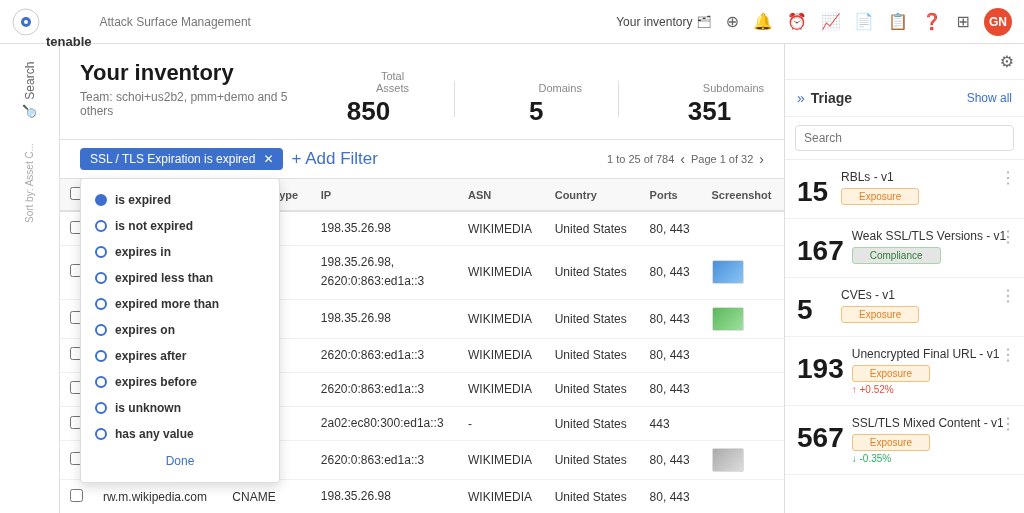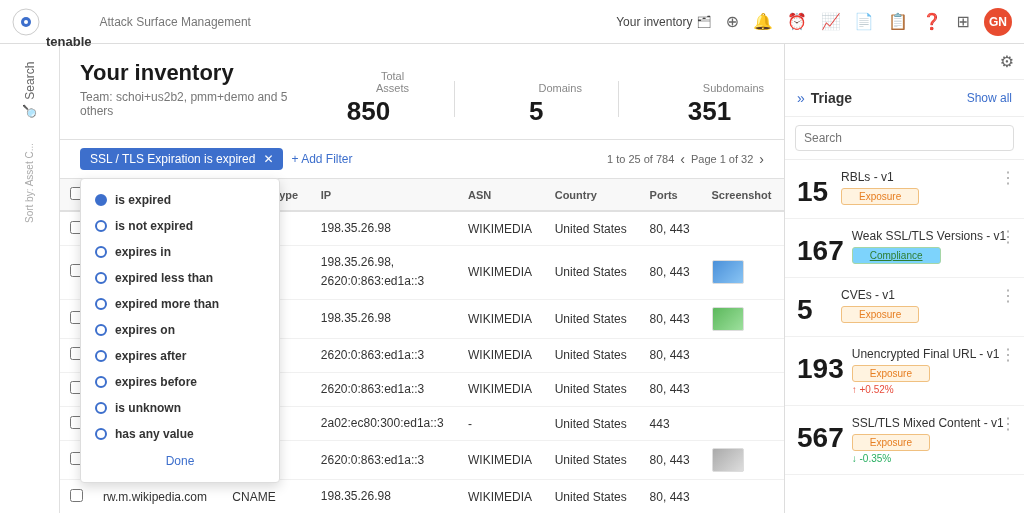--- a/index.html
+++ b/index.html
@@ -32,21 +32,21 @@
     .stat-item { text-align: center; }
     .stat-label { font-size: 11px; color: #888; margin-bottom: 2px; margin-left: 48px; }
     .stat-value { font-size: 26px; font-weight: 700; color: #1a1a1a; }
 
     
     .filter-bar { background: #fff; padding: 8px 20px; border-bottom: 1px solid #e0e0e0; display: flex; align-items: center; gap: 8px; position: relative; }
     .filter-chip {
       background: #3d6fcc; color: #fff; border: none; border-radius: 4px; padding: 4px 10px;
       font-size: 12px; cursor: pointer; display: flex; align-items: center; gap: 4px;
     }
-    .add-filter { background: none; border: none; color: #3d6fcc; font-size: 12px; cursor: pointer; display: flex; align-items: center; gap: 2px; }
+    .add-filter { background: none; border: none; color: #3d6fcc; font-size: 17px; cursor: pointer; display: flex; align-items: center; gap: 2px; }
     .filter-spacer { flex: 1; }
     .pagination-info { font-size: 11px; color: #666; display: flex; align-items: center; gap: 6px; }
     .page-nav-btn { background: none; border: none; cursor: pointer; color: #555; font-size: 14px; }
 
     
     .dropdown-overlay {
       position: absolute; top: 38px; left: 20px; background: #fff; border: 1px solid #ddd;
       border-radius: 4px; box-shadow: 0 4px 12px rgba(0,0,0,0.15); z-index: 200; width: 200px; padding: 8px 0;
     }
     .dropdown-item { display: flex; align-items: center; gap: 8px; padding: 6px 14px; font-size: 12px; color: #333; cursor: pointer; font-weight: bold; }
@@ -81,21 +81,21 @@
     .triage-search { padding: 8px 10px; border-bottom: 1px solid #eee; }
     .triage-search input { width: 100%; border: 1px solid #ddd; border-radius: 4px; padding: 5px 8px; font-size: 12px; outline: none; }
     .triage-list { flex: 1; overflow-y: auto; }
     .triage-item { border-bottom: 1px solid #f0f0f0; padding: 10px 12px; position: relative; }
     .triage-item-top { display: flex; align-items: flex-start; gap: 8px; }
     .triage-count { font-size: 28px; font-weight: 700; color: #1a1a1a; min-width: 36px; margin-top: 6px; }
     .triage-item-info { flex: 1; }
     .triage-item-name { font-size: 12px; font-weight: 500; color: #333; margin-bottom: 4px; }
     .triage-badge { display: inline-block; border-radius: 3px; padding: 2px 17px; font-size: 10px; font-weight: 500; }
     .badge-exposure { background: #fff3e0; color: #e67e22; border: 1px solid #f0c080; }
-    .badge-compliance { background: #7dd3fc; color: #2e7d32; border: 1px solid #a5d6a7; text-decoration: underline; }
+    .badge-compliance { background: #e5e5e5; color: #2e7d32; border: 1px solid #a5d6a7; }
     .triage-menu { position: absolute; top: 8px; right: 8px; color: #aaa; cursor: pointer; font-size: 16px; }
     .triage-delta { font-size: 10px; margin-top: 2px; }
     .delta-up { color: #e74c3c; }
     .delta-down { color: #27ae60; }
   </style>
 </head>
 <body>
 
 <div class="topnav">
   <div class="topnav-left">

